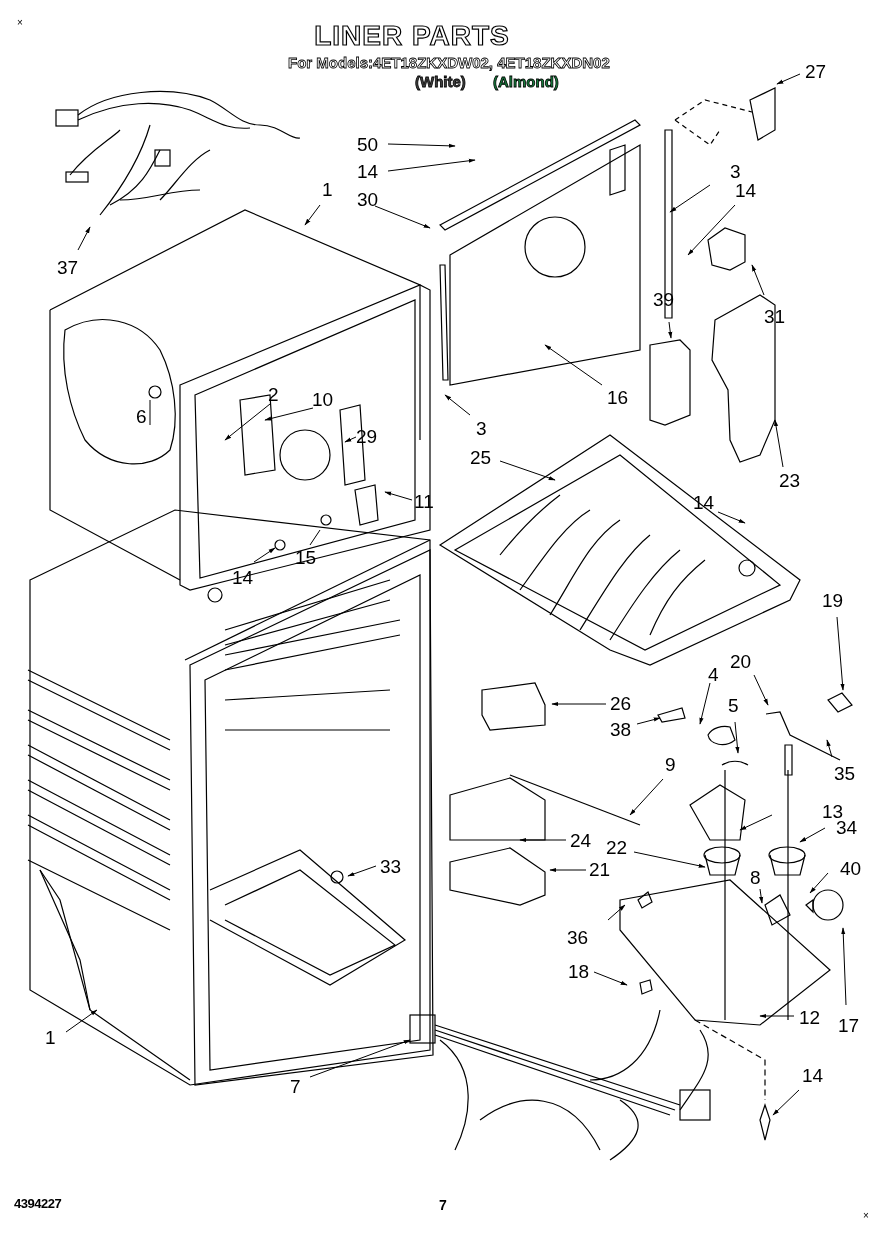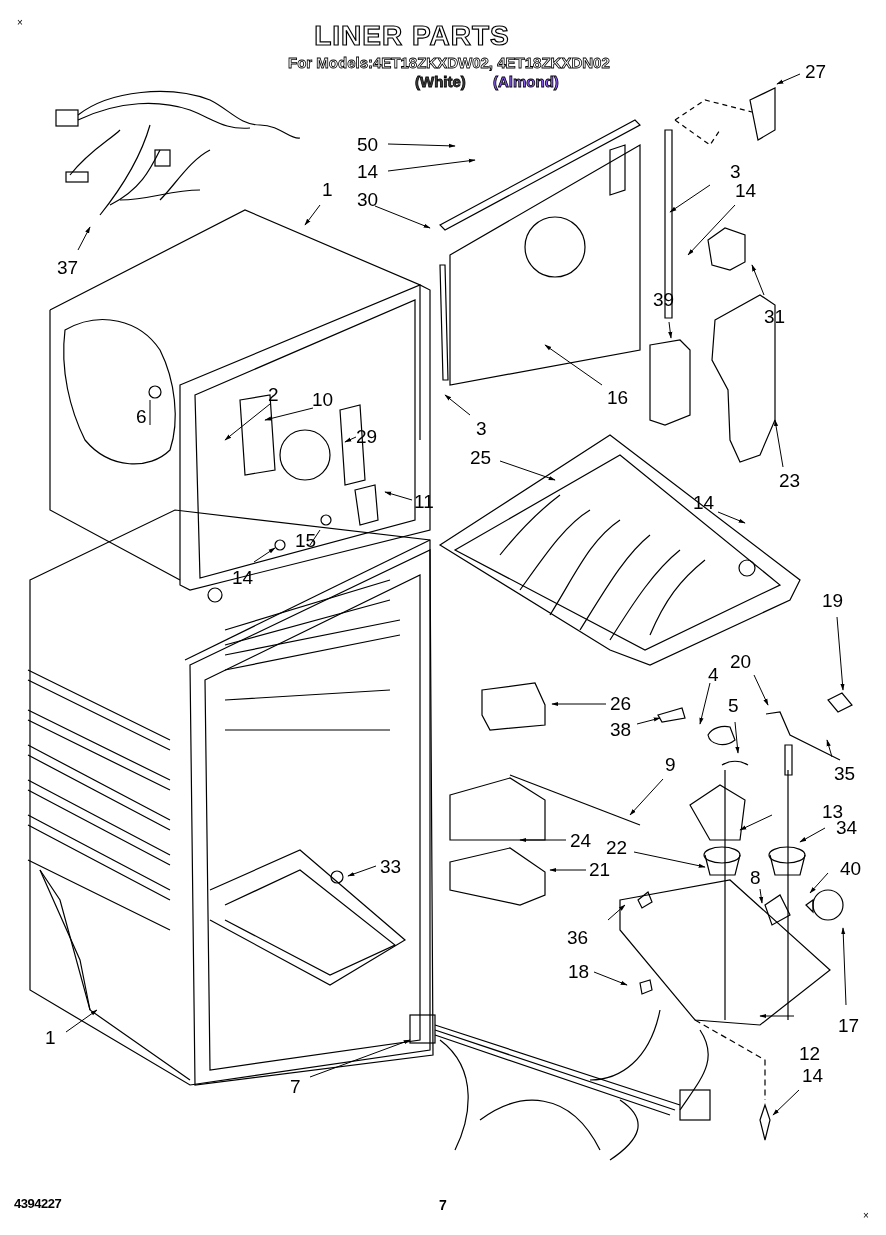--- a/index.html
+++ b/index.html
@@ -1,20 +1,20 @@
 <!DOCTYPE html>
 <html><head>
 <meta charset="utf-8">
 <style>
   html,body{margin:0;padding:0;background:#fff;}
   body{width:886px;height:1235px;position:relative;overflow:hidden;font-family:"Liberation Sans",sans-serif;color:#000;}
   .title{position:absolute;left:0;width:824px;top:20px;text-align:center;font-size:28px;font-weight:bold;letter-spacing:1px;color:#fff;-webkit-text-stroke:1.2px #000;}
   .models{position:absolute;left:288px;top:54px;font-size:15px;font-weight:bold;color:#fff;-webkit-text-stroke:0.8px #000;white-space:nowrap;}
   .color-w{position:absolute;left:415px;top:73px;font-size:15px;font-weight:bold;color:#404040;-webkit-text-stroke:0.8px #000;}
-  .color-a{position:absolute;left:493px;top:73px;font-size:15px;font-weight:bold;color:#8b5cf6;-webkit-text-stroke:0.8px #000;}
+  .color-a{position:absolute;left:493px;top:73px;font-size:15px;font-weight:bold;color:#15803d;-webkit-text-stroke:0.8px #000;}
   .mark{position:absolute;font-size:10px;}
   .footer-num{position:absolute;left:14px;top:1196px;font-size:13px;font-weight:bold;letter-spacing:-0.5px;}
   .page-num{position:absolute;left:439px;top:1197px;font-size:14px;font-weight:bold;}
   svg.drawing{position:absolute;left:0;top:0;}
   .callout{position:absolute;font-size:19px;line-height:19px;white-space:nowrap;}
 </style>
 </head>
 <body>
 
 <div class="mark" style="left:17px;top:17px;">×</div>
@@ -196,41 +196,41 @@
 <div class="callout" style="left:268px;top:385px;">2</div>
 <div class="callout" style="left:312px;top:390px;">10</div>
 <div class="callout" style="left:136px;top:407px;">6</div>
 <div class="callout" style="left:607px;top:388px;">16</div>
 <div class="callout" style="left:356px;top:427px;">29</div>
 <div class="callout" style="left:476px;top:419px;">3</div>
 <div class="callout" style="left:470px;top:448px;">25</div>
 <div class="callout" style="left:779px;top:471px;">23</div>
 <div class="callout" style="left:414px;top:492px;">11</div>
 <div class="callout" style="left:693px;top:493px;">14</div>
-<div class="callout" style="left:295px;top:531px;">15</div>
+<div class="callout" style="left:295px;top:548px;">15</div>
 <div class="callout" style="left:232px;top:568px;">14</div>
 <div class="callout" style="left:822px;top:591px;">19</div>
 <div class="callout" style="left:730px;top:652px;">20</div>
 <div class="callout" style="left:708px;top:665px;">4</div>
 <div class="callout" style="left:610px;top:694px;">26</div>
 <div class="callout" style="left:728px;top:696px;">5</div>
 <div class="callout" style="left:610px;top:720px;">38</div>
 <div class="callout" style="left:834px;top:764px;">35</div>
 <div class="callout" style="left:665px;top:755px;">9</div>
 <div class="callout" style="left:822px;top:802px;">13</div>
 <div class="callout" style="left:836px;top:818px;">34</div>
 <div class="callout" style="left:570px;top:831px;">24</div>
 <div class="callout" style="left:606px;top:838px;">22</div>
 <div class="callout" style="left:380px;top:857px;">33</div>
 <div class="callout" style="left:589px;top:860px;">21</div>
 <div class="callout" style="left:832px;top:859px;margin-left:8px;">40</div>
 <div class="callout" style="left:750px;top:868px;">8</div>
 <div class="callout" style="left:567px;top:928px;">36</div>
 <div class="callout" style="left:838px;top:1016px;">17</div>
 <div class="callout" style="left:568px;top:962px;">18</div>
-<div class="callout" style="left:799px;top:1044px;">12</div>
+<div class="callout" style="left:799px;top:1008px;">12</div>
 <div class="callout" style="left:45px;top:1028px;">1</div>
 <div class="callout" style="left:290px;top:1077px;">7</div>
 <div class="callout" style="left:802px;top:1066px;">14</div>
 
 <div class="footer-num">4394227</div>
 <div class="page-num">7</div>
 <div class="mark" style="left:863px;top:1210px;">×</div>
 
 </body></html>

